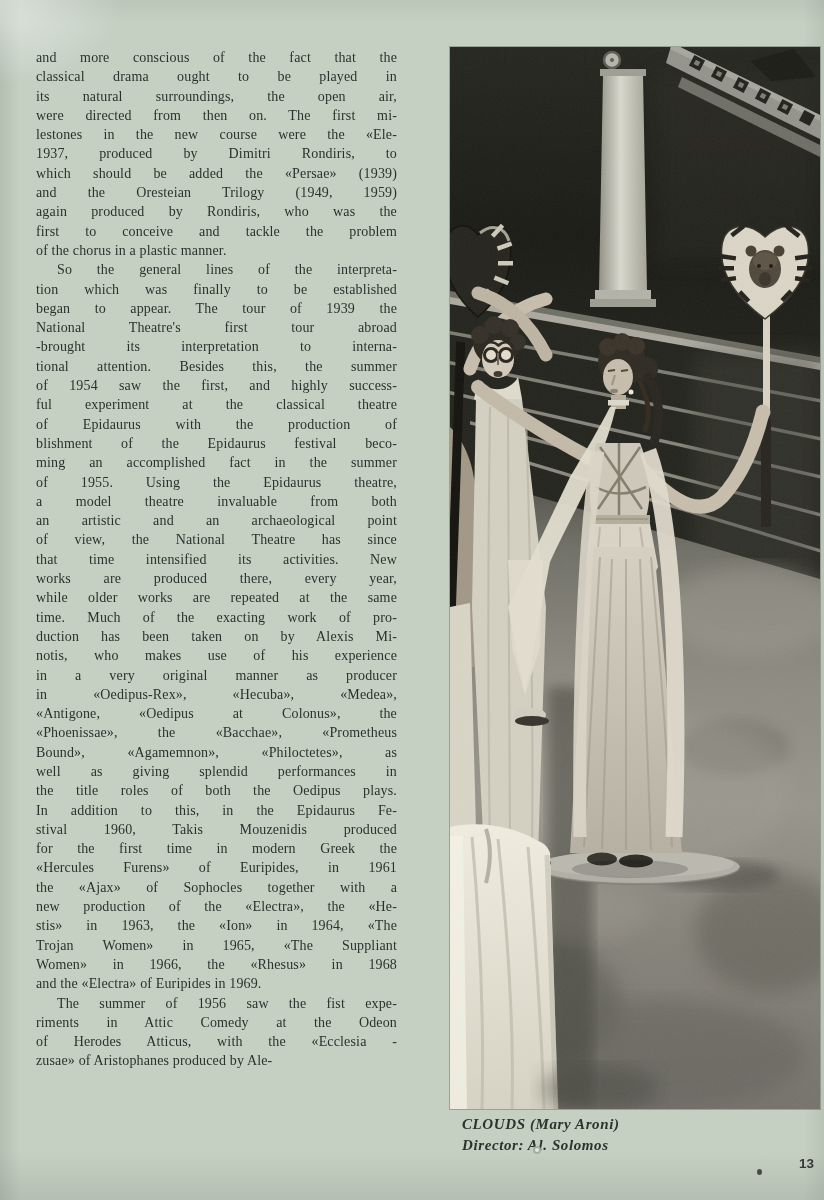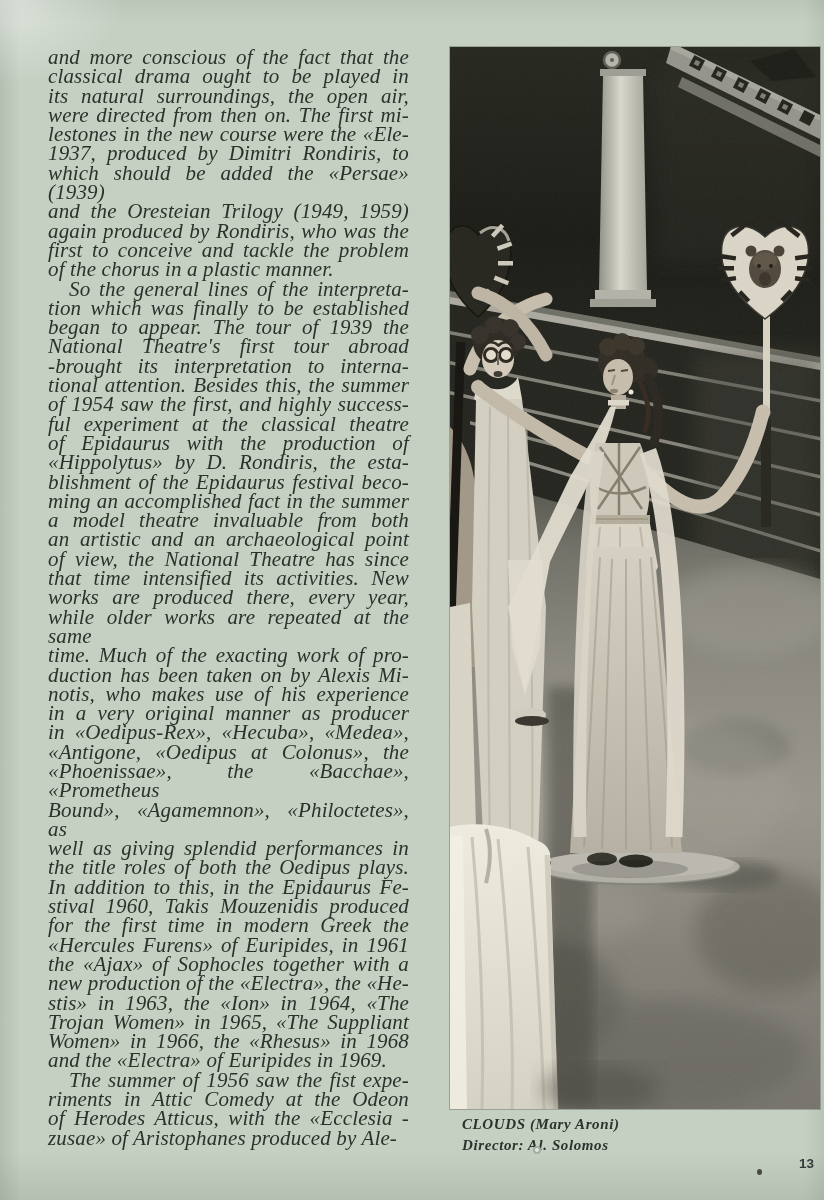--- a/index.html
+++ b/index.html
@@ -5,23 +5,23 @@
   html,body{margin:0;padding:0;}
   body{width:824px;height:1200px;overflow:hidden;
        font-family:"Liberation Serif",serif;}
   .page{position:relative;width:824px;height:1200px;
         background:
           radial-gradient(190px 130px at 0% 0%, rgba(255,255,255,.45), rgba(255,255,255,0) 65%),
           linear-gradient(90deg, rgba(30,40,30,.10), rgba(0,0,0,0) 2.5%, rgba(0,0,0,0) 97.5%, rgba(30,40,30,.07)),
           linear-gradient(180deg, rgba(30,40,30,.06), rgba(0,0,0,0) 2%, rgba(0,0,0,0) 96%, rgba(30,40,30,.10)),
           #c5d0c3;}
   
-  .article{position:absolute;left:48px;top:48px;width:361px;
-           font-size:21px;line-height:19.3px;color:#29332c;
-           letter-spacing:.15px;font-style:italic;}
+  .article{position:absolute;left:36px;top:48px;width:361px;
+           font-size:14px;line-height:19.3px;color:#29332c;
+           letter-spacing:.15px;}
   .para{margin:0;}
   .line{text-align:justify;text-align-last:justify;}
   .line.last{text-align-last:left;}
   .para.indent .line.first{text-indent:21px;}
   
   .figure{position:absolute;left:450px;top:47px;width:370px;height:1062px;
           background:#1a1b17;box-shadow:0 0 0 1px rgba(20,25,18,.25);}
   .figure svg{display:block;}
   
   .caption{position:absolute;left:462px;top:1114px;
@@ -58,23 +58,23 @@
       <div class="para indent">
         <div class="line first">So the general lines of the interpreta-</div>
         <div class="line">tion which was finally to be established</div>
         <div class="line">began to appear. The tour of 1939 the</div>
         <div class="line">National Theatre's first tour abroad</div>
         <div class="line">-brought its interpretation to interna-</div>
         <div class="line">tional attention. Besides this, the summer</div>
         <div class="line">of 1954 saw the first, and highly success-</div>
         <div class="line">ful experiment at the classical theatre</div>
         <div class="line">of Epidaurus with the production of</div>
-        <div class="line">«Hippolytus» by D. Rondiris, the esta-</div>
         <div class="line">blishment of the Epidaurus festival beco-</div>
         <div class="line">ming an accomplished fact in the summer</div>
+        <div class="line">of 1955. Using the Epidaurus theatre,</div>
         <div class="line">a model theatre invaluable from both</div>
         <div class="line">an artistic and an archaeological point</div>
         <div class="line">of view, the National Theatre has since</div>
         <div class="line">that time intensified its activities. New</div>
         <div class="line">works are produced there, every year,</div>
         <div class="line">while older works are repeated at the same</div>
         <div class="line">time. Much of the exacting work of pro-</div>
         <div class="line">duction has been taken on by Alexis Mi-</div>
         <div class="line">notis, who makes use of his experience</div>
         <div class="line">in a very original manner as producer</div>

